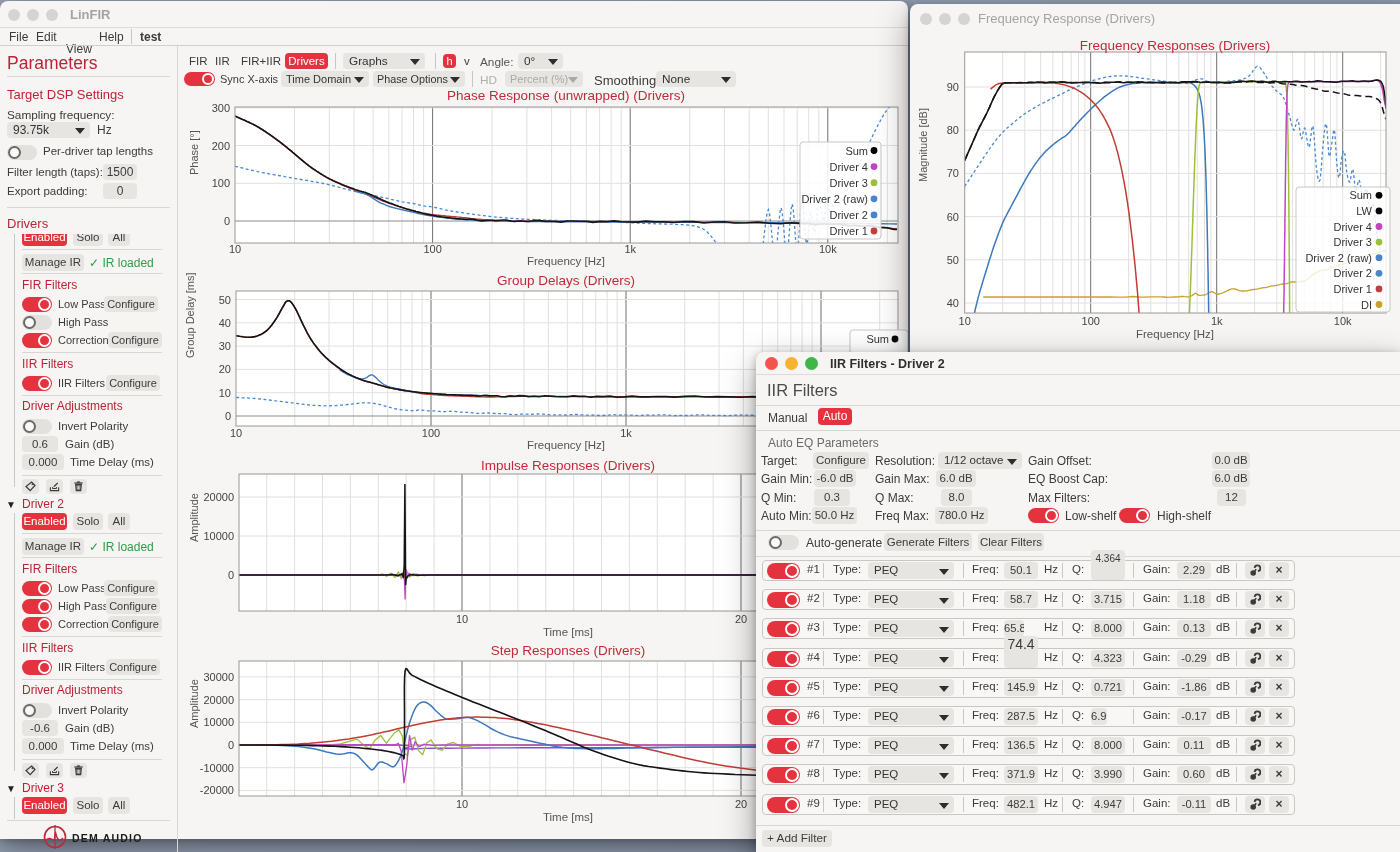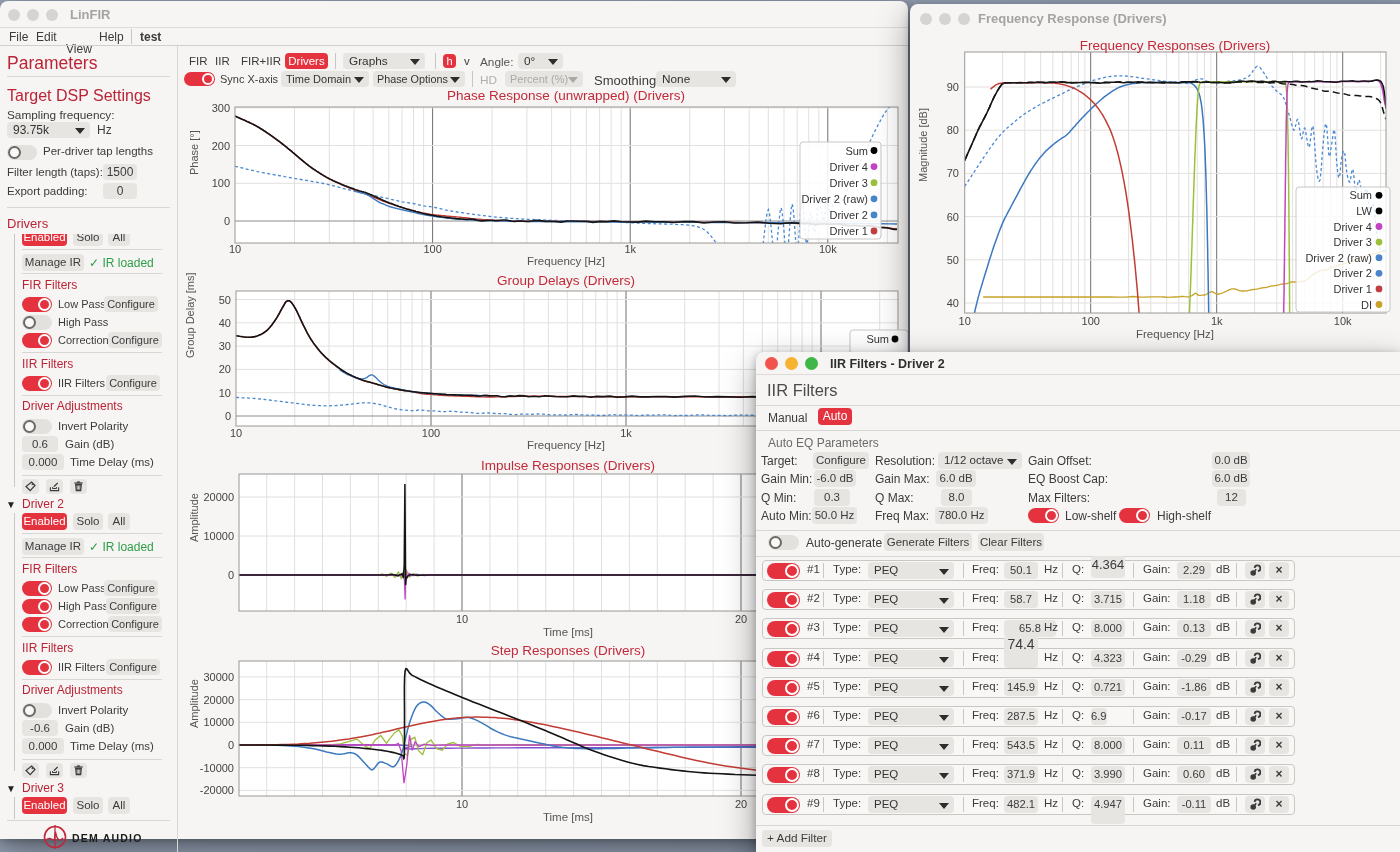--- a/index.html
+++ b/index.html
@@ -29,21 +29,21 @@
     <div class="hr" style="left:0;width:908px;top:26px;background:#dedcd9"></div>
     <span class="lbl" style="left:9px;top:29px;font-size:12px;color:#3b3b3b">File</span>
     <span class="lbl" style="left:36px;top:29px;font-size:12px;color:#3b3b3b">Edit</span>
     <span class="lbl" style="left:66px;top:41px;font-size:12px;color:#3b3b3b">View</span>
     <span class="lbl" style="left:99px;top:29px;font-size:12px;color:#3b3b3b">Help</span>
     <div class="vr" style="left:131px;top:28px;height:15px"></div>
     <span class="lbl" style="left:140px;top:29px;font-size:12px;color:#3b3b3b;font-weight:bold">test</span>
     <div class="hr" style="left:0;width:908px;top:44px;background:#d2d0cd"></div>
     <span class="lbl" style="left:7px;top:52px;font-size:17.5px;color:#bb2437">Parameters</span>
     <div class="hr" style="left:7px;width:163px;top:75px"></div>
-    <span class="lbl" style="left:7px;top:86px;font-size:16px;color:#bb2437">Target DSP Settings</span>
+    <span class="lbl" style="left:7px;top:86px;font-size:13px;color:#bb2437">Target DSP Settings</span>
     <span class="lbl" style="left:7px;top:107px;font-size:11.8px;color:#3b3b3b">Sampling frequency:</span>
     <span class="sel" style="left:7px;top:121px;width:83px;height:16px;line-height:16px;padding-left:6px;font-size:12px">93.75k<span class="ar"></span></span>
     <span class="lbl" style="left:97px;top:122px;font-size:12px;color:#3b3b3b">Hz</span>
     <span class="tg off" style="left:7px;top:144px;width:30px;height:15px">
       <i style="width:13px;height:13px"></i>
     </span>
     <span class="lbl" style="left:43px;top:144px;font-size:11.5px;color:#3b3b3b">Per-driver tap lengths</span>
     <span class="lbl" style="left:7px;top:165px;font-size:11.5px;color:#3b3b3b">Filter length (taps):</span>
     <span class="btn" style="left:103px;top:163px;width:34px;height:16px;line-height:16px;font-size:12px">1500</span>
     <span class="lbl" style="left:7px;top:184px;font-size:11.5px;color:#3b3b3b">Export padding:</span>
@@ -422,21 +422,21 @@
         <text x="284.0" y="762" text-anchor="middle" font-size="11" fill="#444">10</text>
         <text x="563.0" y="762" text-anchor="middle" font-size="11" fill="#444">20</text>
         <text x="390" y="775" text-anchor="middle" font-size="11.5" fill="#555">Time [ms]</text>
       </svg>
     </div>
   </div>
 <div class="win" style="left:910px;top:4px;width:496px;height:348px;border-radius:8px 0 0 0">
     <span class="light" style="left:10px;top:9px;background:#d6d4d2"></span>
     <span class="light" style="left:29px;top:9px;background:#d6d4d2"></span>
     <span class="light" style="left:48px;top:9px;background:#d6d4d2"></span>
-    <span class="lbl" style="left:68px;top:7px;font-size:13px;color:#a5a3a1;font-weight:bold">Frequency Response (Drivers)</span>
+    <span class="lbl" style="left:68px;top:7px;font-size:13px;color:#a5a3a1;font-weight:normal">Frequency Response (Drivers)</span>
     <svg width="490" height="344" viewBox="0 0 490 344" style="position:absolute;left:0;top:0" font-family="Liberation Sans, sans-serif">
       <rect x="54.7" y="48" width="421.3" height="261" fill="#ffffff"></rect>
       <line x1="92.6" y1="48" x2="92.6" y2="309" stroke="#e2e0de" stroke-width="1"></line>
       <line x1="114.8" y1="48" x2="114.8" y2="309" stroke="#e2e0de" stroke-width="1"></line>
       <line x1="130.6" y1="48" x2="130.6" y2="309" stroke="#e2e0de" stroke-width="1"></line>
       <line x1="142.8" y1="48" x2="142.8" y2="309" stroke="#e2e0de" stroke-width="1"></line>
       <line x1="152.7" y1="48" x2="152.7" y2="309" stroke="#e2e0de" stroke-width="1"></line>
       <line x1="161.2" y1="48" x2="161.2" y2="309" stroke="#e2e0de" stroke-width="1"></line>
       <line x1="168.5" y1="48" x2="168.5" y2="309" stroke="#e2e0de" stroke-width="1"></line>
       <line x1="174.9" y1="48" x2="174.9" y2="309" stroke="#e2e0de" stroke-width="1"></line>
@@ -569,21 +569,21 @@
     <span class="lbl" style="left:51px;top:211px;font-size:11.5px;color:#3b3b3b">#1</span>
     <div class="vr" style="left:67px;top:211px;height:15px"></div>
     <span class="lbl" style="left:77px;top:211px;font-size:11.5px;color:#3b3b3b">Type:</span>
     <span class="sel" style="left:112px;top:210px;width:86px;height:17px;line-height:17px;padding-left:6px;font-size:11.5px">PEQ<span class="ar"></span></span>
     <div class="vr" style="left:207px;top:211px;height:15px"></div>
     <span class="lbl" style="left:216px;top:211px;font-size:11.5px;color:#3b3b3b">Freq:</span>
     <span class="btn" style="left:248px;top:210px;width:34px;height:17px;line-height:17px;font-size:11.2px">50.1</span>
     <span class="lbl" style="left:288px;top:211px;font-size:11.5px;color:#3b3b3b">Hz</span>
     <div class="vr" style="left:306px;top:211px;height:15px"></div>
     <span class="lbl" style="left:316px;top:211px;font-size:11.5px;color:#3b3b3b">Q:</span>
-    <span class="btn" style="left:335px;top:204px;width:34px;height:22px;line-height:17px;font-size:13px">4.364</span>
+    <span class="btn" style="left:335px;top:198px;width:34px;height:30px;line-height:17px;font-size:10px">4.364</span>
     <div class="vr" style="left:377px;top:211px;height:15px"></div>
     <span class="lbl" style="left:387px;top:211px;font-size:11.5px;color:#3b3b3b">Gain:</span>
     <span class="btn" style="left:421px;top:210px;width:34px;height:17px;line-height:17px;font-size:11.2px">2.29</span>
     <span class="lbl" style="left:460px;top:211px;font-size:11.5px;color:#3b3b3b">dB</span>
     <div class="vr" style="left:480px;top:211px;height:15px"></div>
     <span class="btn" style="left:489px;top:210px;width:20px;height:17px"><svg width="12" height="13" viewBox="0 0 12 13" style="margin-top:2px">
         <circle cx="4.2" cy="9" r="2.8" fill="#3b3b3b"></circle>
         <path d="M4.5 8.5 L7.2 5.2" stroke="#3b3b3b" stroke-width="1.6"></path>
         <path d="M5.6 3.9 A2.9 2.9 0 1 1 8.9 7.1" fill="none" stroke="#3b3b3b" stroke-width="1.9"></path>
       </svg></span>
@@ -617,21 +617,21 @@
     <div class="abs" style="left:6px;top:266px;width:533px;height:21px;border:1px solid #c9c7c4;border-radius:4px;background:#f8f7f6"></div>
     <span class="tg on" style="left:11px;top:269px;width:33px;height:16px">
       <i style="width:14px;height:14px"></i>
     </span>
     <span class="lbl" style="left:51px;top:269px;font-size:11.5px;color:#3b3b3b">#3</span>
     <div class="vr" style="left:67px;top:269px;height:15px"></div>
     <span class="lbl" style="left:77px;top:269px;font-size:11.5px;color:#3b3b3b">Type:</span>
     <span class="sel" style="left:112px;top:268px;width:86px;height:17px;line-height:17px;padding-left:6px;font-size:11.5px">PEQ<span class="ar"></span></span>
     <div class="vr" style="left:207px;top:269px;height:15px"></div>
     <span class="lbl" style="left:216px;top:269px;font-size:11.5px;color:#3b3b3b">Freq:</span>
-    <span class="btn" style="left:248px;top:268px;width:52px;height:17px;line-height:17px;font-size:11.2px">65.8</span>
+    <span class="btn" style="left:248px;top:268px;width:20px;height:17px;line-height:17px;font-size:11.2px">65.8</span>
     <span class="lbl" style="left:288px;top:269px;font-size:11.5px;color:#3b3b3b">Hz</span>
     <div class="vr" style="left:306px;top:269px;height:15px"></div>
     <span class="lbl" style="left:316px;top:269px;font-size:11.5px;color:#3b3b3b">Q:</span>
     <span class="btn" style="left:335px;top:268px;width:34px;height:17px;line-height:17px;font-size:11.2px">8.000</span>
     <div class="vr" style="left:377px;top:269px;height:15px"></div>
     <span class="lbl" style="left:387px;top:269px;font-size:11.5px;color:#3b3b3b">Gain:</span>
     <span class="btn" style="left:421px;top:268px;width:34px;height:17px;line-height:17px;font-size:11.2px">0.13</span>
     <span class="lbl" style="left:460px;top:269px;font-size:11.5px;color:#3b3b3b">dB</span>
     <div class="vr" style="left:480px;top:269px;height:15px"></div>
     <span class="btn" style="left:489px;top:268px;width:20px;height:17px"><svg width="12" height="13" viewBox="0 0 12 13" style="margin-top:2px">
@@ -721,21 +721,21 @@
     <div class="abs" style="left:6px;top:383px;width:533px;height:21px;border:1px solid #c9c7c4;border-radius:4px;background:#f8f7f6"></div>
     <span class="tg on" style="left:11px;top:386px;width:33px;height:16px">
       <i style="width:14px;height:14px"></i>
     </span>
     <span class="lbl" style="left:51px;top:386px;font-size:11.5px;color:#3b3b3b">#7</span>
     <div class="vr" style="left:67px;top:386px;height:15px"></div>
     <span class="lbl" style="left:77px;top:386px;font-size:11.5px;color:#3b3b3b">Type:</span>
     <span class="sel" style="left:112px;top:385px;width:86px;height:17px;line-height:17px;padding-left:6px;font-size:11.5px">PEQ<span class="ar"></span></span>
     <div class="vr" style="left:207px;top:386px;height:15px"></div>
     <span class="lbl" style="left:216px;top:386px;font-size:11.5px;color:#3b3b3b">Freq:</span>
-    <span class="btn" style="left:248px;top:385px;width:34px;height:17px;line-height:17px;font-size:11.2px">543.5</span>
+    <span class="btn" style="left:248px;top:385px;width:34px;height:17px;line-height:17px;font-size:11.2px">136.5</span>
     <span class="lbl" style="left:288px;top:386px;font-size:11.5px;color:#3b3b3b">Hz</span>
     <div class="vr" style="left:306px;top:386px;height:15px"></div>
     <span class="lbl" style="left:316px;top:386px;font-size:11.5px;color:#3b3b3b">Q:</span>
     <span class="btn" style="left:335px;top:385px;width:34px;height:17px;line-height:17px;font-size:11.2px">8.000</span>
     <div class="vr" style="left:377px;top:386px;height:15px"></div>
     <span class="lbl" style="left:387px;top:386px;font-size:11.5px;color:#3b3b3b">Gain:</span>
     <span class="btn" style="left:421px;top:385px;width:34px;height:17px;line-height:17px;font-size:11.2px">0.11</span>
     <span class="lbl" style="left:460px;top:386px;font-size:11.5px;color:#3b3b3b">dB</span>
     <div class="vr" style="left:480px;top:386px;height:15px"></div>
     <span class="btn" style="left:489px;top:385px;width:20px;height:17px"><svg width="12" height="13" viewBox="0 0 12 13" style="margin-top:2px">
@@ -777,21 +777,21 @@
     <span class="lbl" style="left:51px;top:445px;font-size:11.5px;color:#3b3b3b">#9</span>
     <div class="vr" style="left:67px;top:445px;height:15px"></div>
     <span class="lbl" style="left:77px;top:445px;font-size:11.5px;color:#3b3b3b">Type:</span>
     <span class="sel" style="left:112px;top:444px;width:86px;height:17px;line-height:17px;padding-left:6px;font-size:11.5px">PEQ<span class="ar"></span></span>
     <div class="vr" style="left:207px;top:445px;height:15px"></div>
     <span class="lbl" style="left:216px;top:445px;font-size:11.5px;color:#3b3b3b">Freq:</span>
     <span class="btn" style="left:248px;top:444px;width:34px;height:17px;line-height:17px;font-size:11.2px">482.1</span>
     <span class="lbl" style="left:288px;top:445px;font-size:11.5px;color:#3b3b3b">Hz</span>
     <div class="vr" style="left:306px;top:445px;height:15px"></div>
     <span class="lbl" style="left:316px;top:445px;font-size:11.5px;color:#3b3b3b">Q:</span>
-    <span class="btn" style="left:335px;top:444px;width:34px;height:28px;line-height:17px;font-size:11.2px">4.947</span>
+    <span class="btn" style="left:335px;top:444px;width:34px;height:17px;line-height:17px;font-size:11.2px">4.947</span>
     <div class="vr" style="left:377px;top:445px;height:15px"></div>
     <span class="lbl" style="left:387px;top:445px;font-size:11.5px;color:#3b3b3b">Gain:</span>
     <span class="btn" style="left:421px;top:444px;width:34px;height:17px;line-height:17px;font-size:11.2px">-0.11</span>
     <span class="lbl" style="left:460px;top:445px;font-size:11.5px;color:#3b3b3b">dB</span>
     <div class="vr" style="left:480px;top:445px;height:15px"></div>
     <span class="btn" style="left:489px;top:444px;width:20px;height:17px"><svg width="12" height="13" viewBox="0 0 12 13" style="margin-top:2px">
         <circle cx="4.2" cy="9" r="2.8" fill="#3b3b3b"></circle>
         <path d="M4.5 8.5 L7.2 5.2" stroke="#3b3b3b" stroke-width="1.6"></path>
         <path d="M5.6 3.9 A2.9 2.9 0 1 1 8.9 7.1" fill="none" stroke="#3b3b3b" stroke-width="1.9"></path>
       </svg></span>

